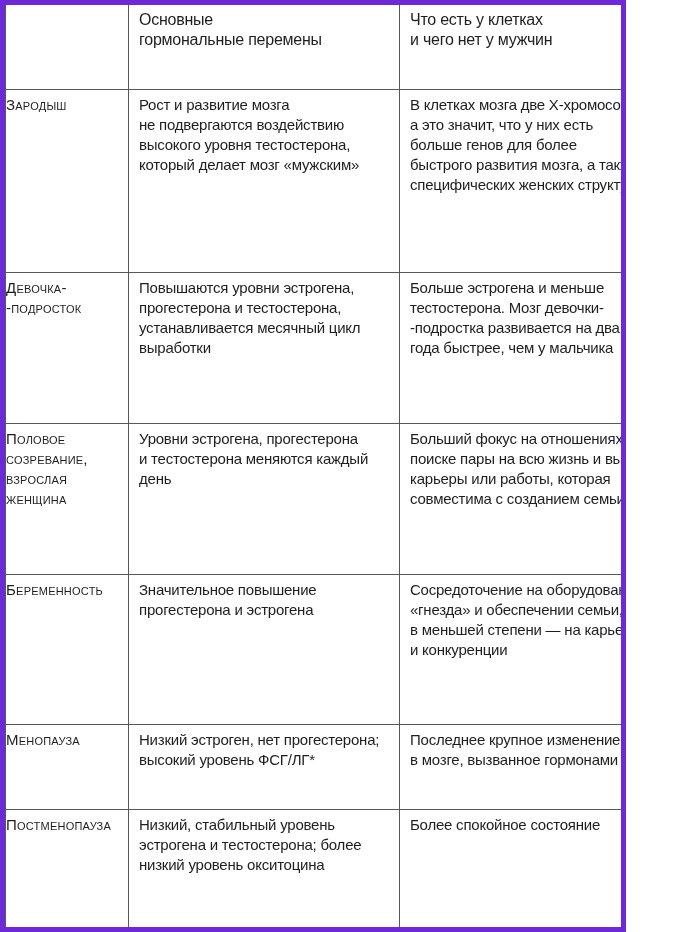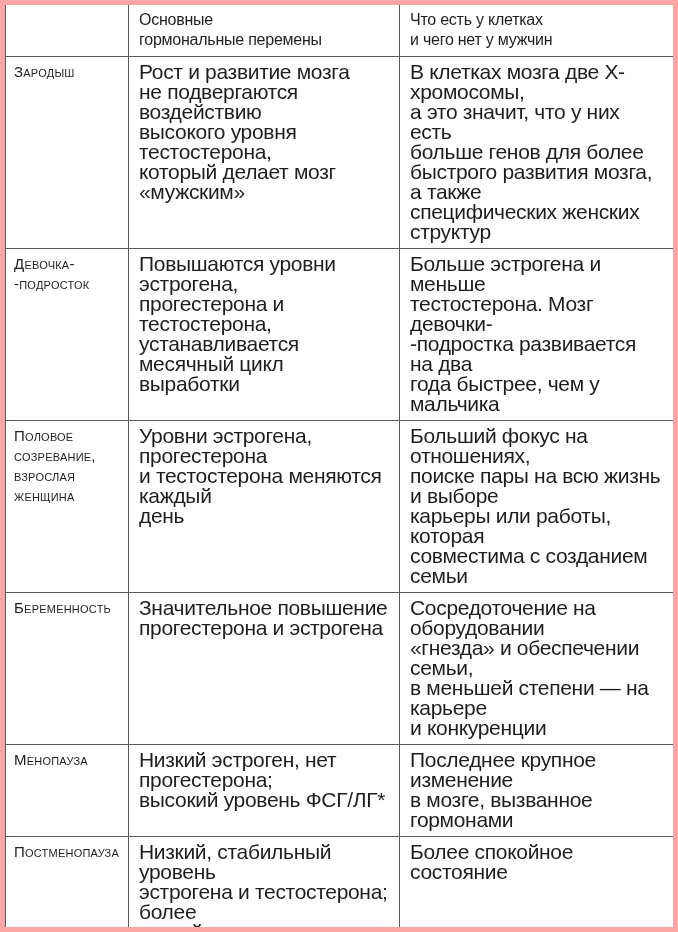--- a/index.html
+++ b/index.html
@@ -1,55 +1,55 @@
 <!DOCTYPE html>
 <html><head>
 <meta charset="utf-8">
 <style>
   html, body {
     margin: 0;
     padding: 0;
     background: #ffffff;
   }
   .page {
-    width: 678px;
+    width: 626px;
     height: 932px;
     box-sizing: border-box;
-    border: 5px solid #fca5a5;
+    border: 5px solid #6d28d9;
     background: #ffffff;
     overflow: hidden;
   }
   table.hormone-table {
     border-collapse: collapse;
     table-layout: fixed;
     width: 100%;
     height: 100%;
     font-family: "Liberation Sans", sans-serif;
     color: #1e1e1e;
   }
   col.c-stage   { width: 123px; }
   col.c-horm    { width: 271px; }
   col.c-female  { width: 274px; }
   td {
     vertical-align: top;
     padding: 5px 10px 6px 10px;
-    font-size: 21px;
+    font-size: 15px;
     line-height: 20px;
     letter-spacing: -0.015em;
     white-space: pre-line;
     border: 1px solid #58585a;
     box-sizing: border-box;
   }
   tr:first-child td { border-top: none; }
   tr:last-child td  { border-bottom: none; }
   td.stage {
     font-variant: small-caps;
     font-size: 15px;
     letter-spacing: 0.015em;
-    padding-left: 8px;
+    padding-left: 0;
   }
   td.head {
     font-size: 16px;
   }
 </style>
 </head>
 <body>
 
 <div class="page">
   <table class="hormone-table">

